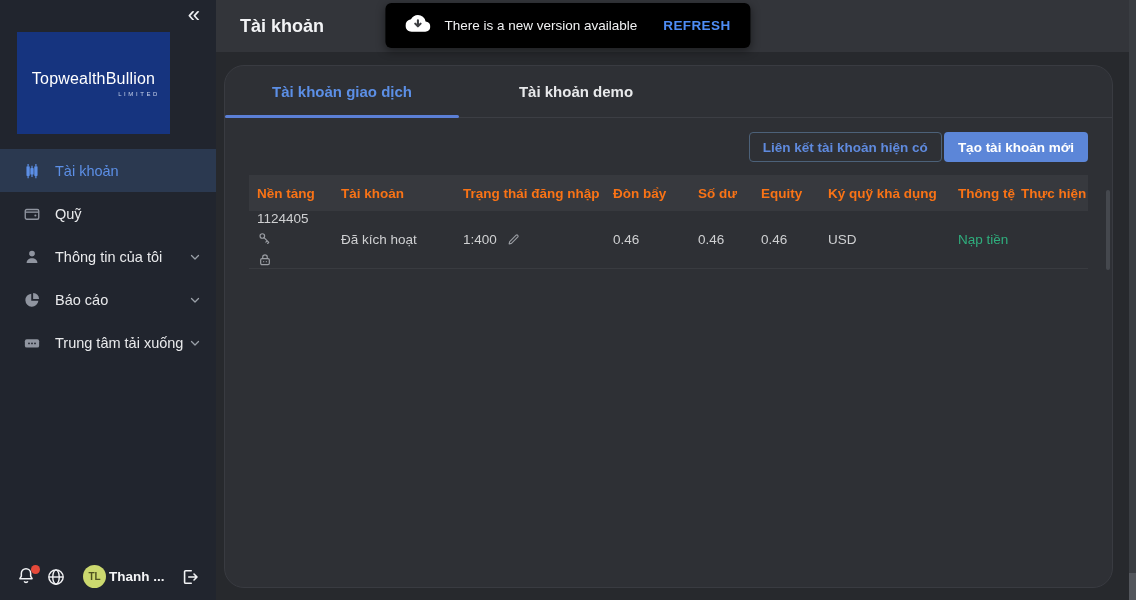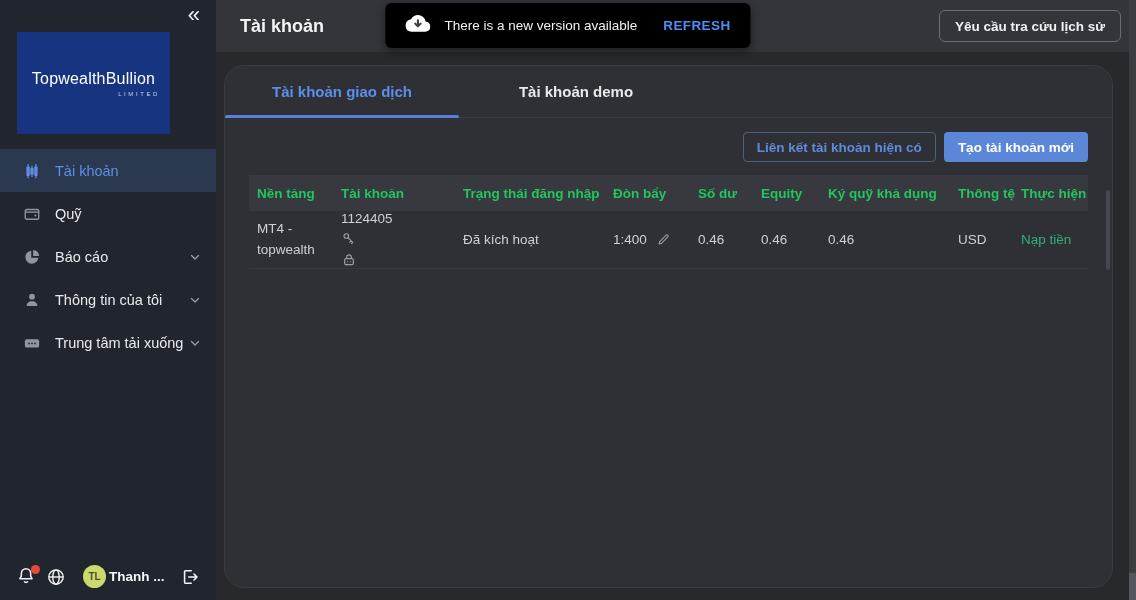--- a/index.html
+++ b/index.html
@@ -55,30 +55,30 @@
   
   .card { position:absolute; left:224px; top:65px; width:889px; height:523px;
     background:#2e3035; border:1px solid #393b41; border-radius:20px; z-index:1; }
   .tabs { display:flex; height:52px; border-bottom:1px solid #3c3e44; }
   .tab { width:234px; display:flex; align-items:center; justify-content:center;
     font-size:15px; font-weight:600; color:#e8e9eb; position:relative; cursor:pointer; }
   .tab.active { color:#5c8fe6; }
   .tab.active::after { content:''; position:absolute; left:0; right:0; bottom:-1px; height:3px;
     background:#5b7fd6; border-radius:2px; }
 
-  .actions { display:flex; justify-content:flex-end; gap:8px; padding:14px 24px 0; }
+  .actions { display:flex; justify-content:flex-end; gap:2px; padding:14px 24px 0; }
   .btn-outline { height:30px; padding:0 13px; background:transparent; border:1px solid #4c6179;
     border-radius:4px; color:#5f8ade; font-size:13.5px; font-weight:600; font-family:inherit; cursor:pointer; }
   .btn-fill { height:30px; padding:0 14px; background:#5c86d8; border:none; border-radius:4px;
     color:#ffffff; font-size:13.5px; font-weight:600; font-family:inherit; cursor:pointer; }
 
   .table { margin:13px 24px 0; }
   .thead, .trow { display:grid; grid-template-columns:84px 122px 150px 85px 63px 67px 130px 63px 1fr; }
   .thead { background:#37393e; height:36px; align-items:center; }
-  .th { padding-left:8px; font-size:13.5px; font-weight:700; color:#22c55e; white-space:nowrap; }
+  .th { padding-left:8px; font-size:13.5px; font-weight:700; color:#f97316; white-space:nowrap; }
   .trow { min-height:56px; align-items:center; border-bottom:1px solid #393b40;
     font-size:13.5px; color:#cfd0d2; }
   .td { padding-left:8px; }
   .td.platform { line-height:1.55; padding-right:14px; }
   .td.account { display:flex; align-items:flex-start; gap:5px;flex-direction:column; }
   .row-icon { color:#9a9da3; cursor:pointer; }
   .td.leverage { display:flex; gap:9px; }
   .deposit-link { color:#2fae7d; font-weight:500; cursor:pointer; white-space:nowrap; }
 
   .table-thumb { position:absolute; right:2px; top:124px; width:4px; height:80px;
@@ -122,40 +122,40 @@
           <path d="M3 9.5h18"></path>
             <circle cx="16.5" cy="14" r="1.4" fill="currentColor" stroke="none"></circle>
         </svg>
       </span>
       <span>Quỹ</span>
     </div>
 
     <div class="menu-item">
       <span class="mi-icon">
         <svg width="18" height="18" viewBox="0 0 24 24" fill="currentColor">
-          <path d="M11 3.5A8.7 8.7 0 1 0 20.5 13H11z"></path>
-          <path d="M13.5 2.5a8.7 8.7 0 0 1 8 8h-8z"></path>
-        </svg>
-      </span>
-      <span>Báo cáo</span>
+          <circle cx="12" cy="7.5" r="3.8"></circle>
+          <path d="M4.8 20c0-4 3.2-6.3 7.2-6.3s7.2 2.3 7.2 6.3z"></path>
+        </svg>
+      </span>
+      <span>Thông tin của tôi</span>
       <span class="mi-chevron">
         <svg width="14" height="14" viewBox="0 0 24 24" fill="none" stroke="currentColor" stroke-width="2.2" stroke-linecap="round" stroke-linejoin="round">
             <path d="M6 9.5 12 15.5 18 9.5"></path>
           </svg>
       </span>
     </div>
 
     <div class="menu-item">
       <span class="mi-icon">
         <svg width="18" height="18" viewBox="0 0 24 24" fill="currentColor">
-          <circle cx="12" cy="7.5" r="3.8"></circle>
-          <path d="M4.8 20c0-4 3.2-6.3 7.2-6.3s7.2 2.3 7.2 6.3z"></path>
-        </svg>
-      </span>
-      <span>Thông tin của tôi</span>
+          <path d="M11 3.5A8.7 8.7 0 1 0 20.5 13H11z"></path>
+          <path d="M13.5 2.5a8.7 8.7 0 0 1 8 8h-8z"></path>
+        </svg>
+      </span>
+      <span>Báo cáo</span>
       <span class="mi-chevron">
         <svg width="14" height="14" viewBox="0 0 24 24" fill="none" stroke="currentColor" stroke-width="2.2" stroke-linecap="round" stroke-linejoin="round">
             <path d="M6 9.5 12 15.5 18 9.5"></path>
           </svg>
       </span>
     </div>
 
     <div class="menu-item">
       <span class="mi-icon">
         <svg width="18" height="18" viewBox="0 0 24 24" fill="currentColor">
@@ -195,21 +195,20 @@
       <svg width="20" height="20" viewBox="0 0 24 24" fill="none" stroke="currentColor" stroke-width="1.9" stroke-linecap="round" stroke-linejoin="round">
         <path d="M13.5 4.5H6.8A1.3 1.3 0 0 0 5.5 5.8v12.4a1.3 1.3 0 0 0 1.3 1.3h6.7"></path>
         <path d="M10.5 12H20M16.8 8.4 20.4 12l-3.6 3.6"></path>
       </svg>
     </span>
   </div>
 </div>
 
 <div class="header">
   <div class="page-title">Tài khoản</div>
-  <button class="hist-btn">Yêu cầu tra cứu lịch sử</button>
 </div>
 
 <div class="toast">
   <span>
     <svg width="25" height="21" viewBox="0 0 24 20">
       <path fill="#ffffff" d="M19.35 6.04A7.49 7.49 0 0 0 12 0C9.11 0 6.6 1.64 5.35 4.04A5.994 5.994 0 0 0 0 10c0 3.31 2.69 6 6 6h13c2.76 0 5-2.24 5-5 0-2.64-2.05-4.78-4.65-4.96z"></path>
       <path d="M12 5v5M9.4 8.2 12 10.8l2.6-2.6" stroke="#3d3f43" stroke-width="2" fill="none" stroke-linecap="round" stroke-linejoin="round"></path>
     </svg>
   </span>
   <span class="toast-msg">There is a new version available</span>
@@ -234,21 +233,20 @@
       <div class="th">Trạng thái đăng nhập</div>
       <div class="th">Đòn bẩy</div>
       <div class="th">Số dư</div>
       <div class="th">Equity</div>
       <div class="th">Ký quỹ khả dụng</div>
       <div class="th">Thông tệ</div>
       <div class="th">Thực hiện</div>
     </div>
 
     <div class="trow">
-      <div class="td platform">MT4 - topwealth</div>
       <div class="td account">
         <span>1124405</span>
         <span class="row-icon">
           <svg width="16" height="16" viewBox="0 0 24 24" fill="none" stroke="currentColor" stroke-width="1.8" stroke-linecap="round">
             <circle cx="8" cy="7.5" r="3.4"></circle>
               <path d="M10.5 10 17.6 17.1M15.2 14.7l-1.9 1.9M17.6 17.1l-1.6 1.6"></path>
           </svg>
         </span>
         <span class="row-icon">
           <svg width="16" height="16" viewBox="0 0 24 24" fill="none" stroke="currentColor" stroke-width="1.8">

